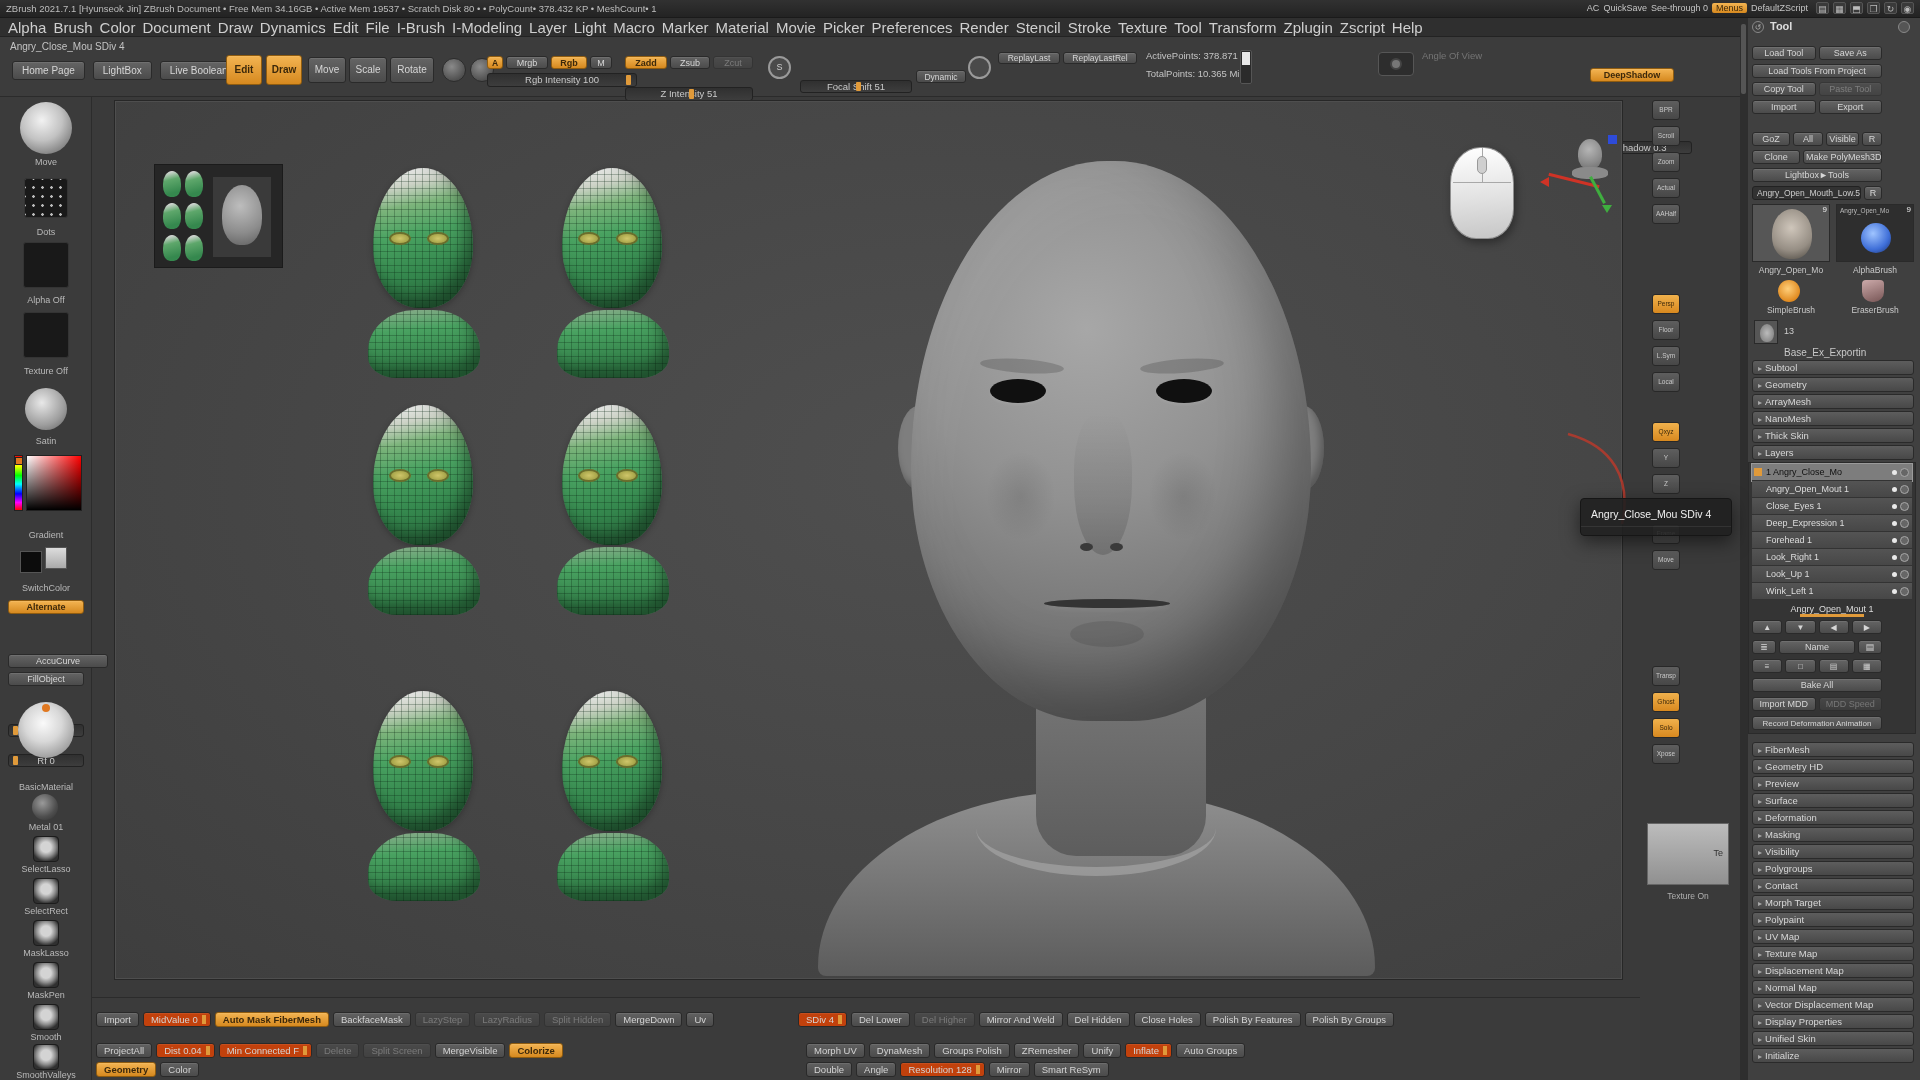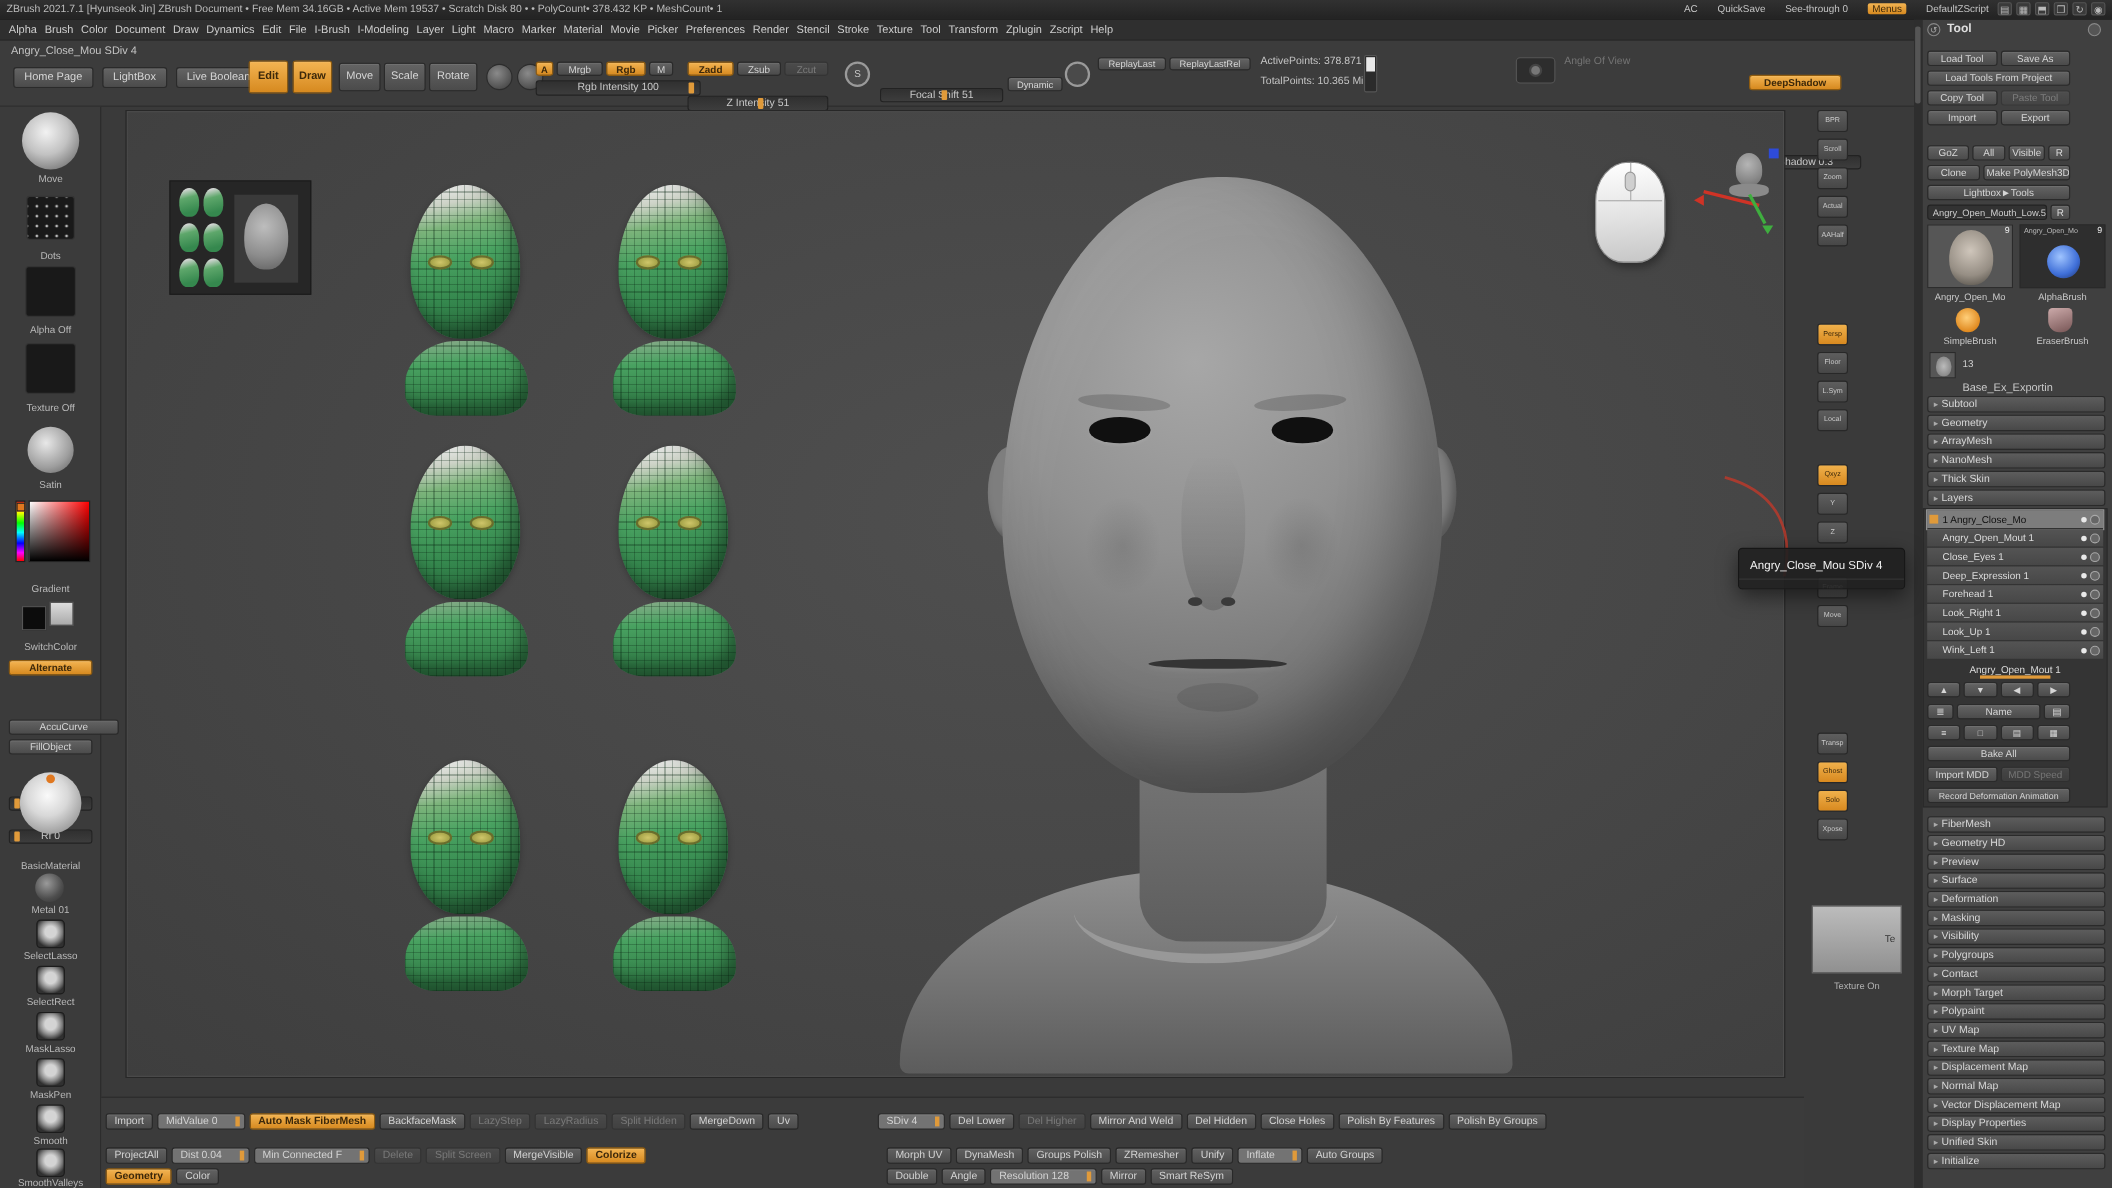--- a/index.html
+++ b/index.html
@@ -12,21 +12,21 @@
 .b.dim{opacity:.4}
 .sl{position:relative;background:linear-gradient(#303030,#3d3d3d);border:1px solid #222;border-radius:3px;color:#c9c9c9;font-size:9.5px;text-align:center;overflow:hidden}
 .sl span{display:block;width:100%;height:100%}
 .sl i{position:absolute;top:1px;bottom:1px;width:5px;background:#e09a3a;border-radius:1px}
 .titlebar{left:0;top:0;width:1920px;height:18px;background:linear-gradient(#313131,#232323);border-bottom:1px solid #1a1a1a;font-size:9.5px;color:#bdbdbd}
 .tb-right{position:absolute;right:6px;top:2px;display:flex;gap:8px;align-items:center}
 .tb-chip{font-size:9px;color:#c5c5c5;white-space:nowrap}
 .tb-chip.orange{background:linear-gradient(#f3b452,#d6891f);color:#3c280a;border-radius:2px;padding:0 4px}
 .tb-ic{width:13px;height:12px;font-size:9px;line-height:12px;text-align:center;color:#bbb;background:#3a3a3a;border:1px solid #555;border-radius:2px}
 .menubar{left:0;top:18px;width:1740px;height:19px;background:#2f2f2f;border-bottom:1px solid #232323;display:flex;gap:7px;align-items:center;padding-left:8px}
-.menu-item{color:#cfcfcf;font-size:10px;white-space:nowrap}
+.menu-item{color:#cfcfcf;font-size:15px;white-space:nowrap}
 .shelfbg{left:0;top:37px;width:1740px;height:60px;background:#3c3c3c;border-bottom:1px solid #2b2b2b}
 .navrow{left:12px;top:61px;display:flex;gap:8px}
 .navrow .b{height:19px;line-height:17px;padding:0 9px}
 .leftcol{left:0;top:97px;width:92px;height:983px;background:#3b3b3b;border-right:1px solid #2c2c2c}
 .vlabel{position:absolute;width:92px;text-align:center;font-size:9px;color:#b9b9b9;white-space:nowrap}
 .sphere{position:absolute;border-radius:50%}
 .thumbbox{position:absolute;background:#191919;border:1px solid #343434;border-radius:3px}
 .brushthumb{position:absolute;width:26px;height:26px;background:radial-gradient(circle at 50% 42%,#d4d4d4 0 28%,#8d8d8d 52%,#303030 78%),#262626;border:1px solid #1c1c1c;border-radius:4px}
 .canvas{left:114px;top:100px;width:1509px;height:880px;background:radial-gradient(ellipse at 55% 42%,#4f4f4f 0%,#464646 55%,#3e3e3e 100%);border:1px solid #272727;box-shadow:inset 0 0 0 1px #4e4e4e}
 .ghead{position:absolute;width:112px;height:215px}
@@ -78,21 +78,21 @@
 .layer-row.selected{background:#7d7d7d;color:#101010;outline:1px solid #9a9a9a}
 .layer-row.selected::before{content:"";position:absolute;left:2px;top:4px;width:8px;height:8px;background:#e09a3a}
 .layer-row .dot{position:absolute;right:15px;top:6px;width:5px;height:5px;border-radius:50%;background:#e9e9e9}
 .layer-row .eye{position:absolute;right:3px;top:4px;width:9px;height:9px;border-radius:50%;border:1px solid #a8a8a8;background:#666}
 .curlayer{position:absolute;left:1752px;top:604px;width:160px;text-align:center;font-size:9px;color:#ddd}
 .curlayer::after{content:"";position:absolute;left:30%;bottom:-3px;width:40%;height:3px;background:#e09a3a}
 .brow{position:absolute;display:flex;gap:4px;align-items:center}
 .bbtn{height:15px;line-height:14px;padding:0 7px;background:linear-gradient(#616161,#4b4b4b);border:1px solid #292929;border-radius:3px;color:#d4d4d4;font-size:9.5px;white-space:nowrap;box-shadow:inset 0 1px 0 rgba(255,255,255,.08)}
 .bbtn.orange{background:linear-gradient(#f3b452,#d6891f);color:#3c280a;border-color:#8f5c10;font-weight:bold}
 .bbtn.dim{opacity:.4}
-.bbtn.slider{background:#737373;position:relative;overflow:hidden;padding-right:24px}
+.bbtn.slider{background:#c2410c;position:relative;overflow:hidden;padding-right:12px}
 .bbtn.slider::after{content:"";position:absolute;top:2px;bottom:2px;right:4px;width:4px;background:#e09a3a}
 .popup{position:absolute;left:1580px;top:498px;width:152px;background:rgba(32,32,32,.9);border:1px solid #161616;border-radius:4px;box-shadow:0 6px 18px rgba(0,0,0,.5);z-index:60;padding:2px 0 8px}
 .popup-title{height:26px;line-height:26px;padding-left:10px;font-size:10.5px;color:#f0f0f0;border-bottom:1px solid rgba(255,255,255,.08)}
 .popup-item{height:29px;line-height:29px;padding-left:10px;font-size:10px;color:#ddd;position:relative}
 .popup-item.hasball::after{content:"";position:absolute;right:26px;top:4px;width:20px;height:20px;border-radius:50%;background:radial-gradient(circle at 40% 32%,#e8e8e8,#9c9c9c 60%,#5f5f5f)}
 .circ{border-radius:50%;background:radial-gradient(circle at 40% 35%,#8a8a8a,#555 65%,#3a3a3a);border:1px solid #2c2c2c}
 .ring{border-radius:50%;border:2px solid #9a9a9a;background:#4a4a4a;color:#ccc;font-size:9px;line-height:19px;text-align:center}
 .cam{background:#2d2d2d;border:1px solid #565656;border-radius:4px}
 .cam i{position:absolute;left:11px;top:5px;width:12px;height:12px;border-radius:50%;background:#777;border:2px solid #444}
 .meter{background:#2b2b2b;border:1px solid #555;border-radius:2px}
@@ -103,21 +103,21 @@
 .shelf2{left:92px;top:997px;width:1548px;height:83px;background:#3b3b3b;border-top:1px solid #2b2b2b}
 .hue{background:linear-gradient(#f00,#ff0 18%,#0f0 36%,#0ff 52%,#00f 70%,#f0f 86%,#f00)}
 .sv{background:linear-gradient(to top,#000,rgba(0,0,0,0)),linear-gradient(to right,#fff,#f00)}
 </style>
 </head>
 <body>
 
 <div class="a titlebar">
   <span class="a" style="left:6px;top:3px">ZBrush 2021.7.1 [Hyunseok Jin]   ZBrush Document    •  Free Mem 34.16GB   •  Active Mem 19537   •  Scratch Disk 80   •    •  PolyCount•  378.432 KP   •  MeshCount•  1</span>
   <div class="tb-right">
-    <span style="display:flex;gap:18px">
+    <span style="display:flex;gap:4px">
 
     <span class="tb-chip">AC</span>
         <span class="tb-chip">QuickSave</span>
         <span class="tb-chip">See-through 0</span>
         <span class="tb-chip orange">Menus</span>
         <span class="tb-chip">DefaultZScript</span>
       </span>
     <span style="display:flex;gap:4px">
 
     <span class="tb-ic">▤</span>

